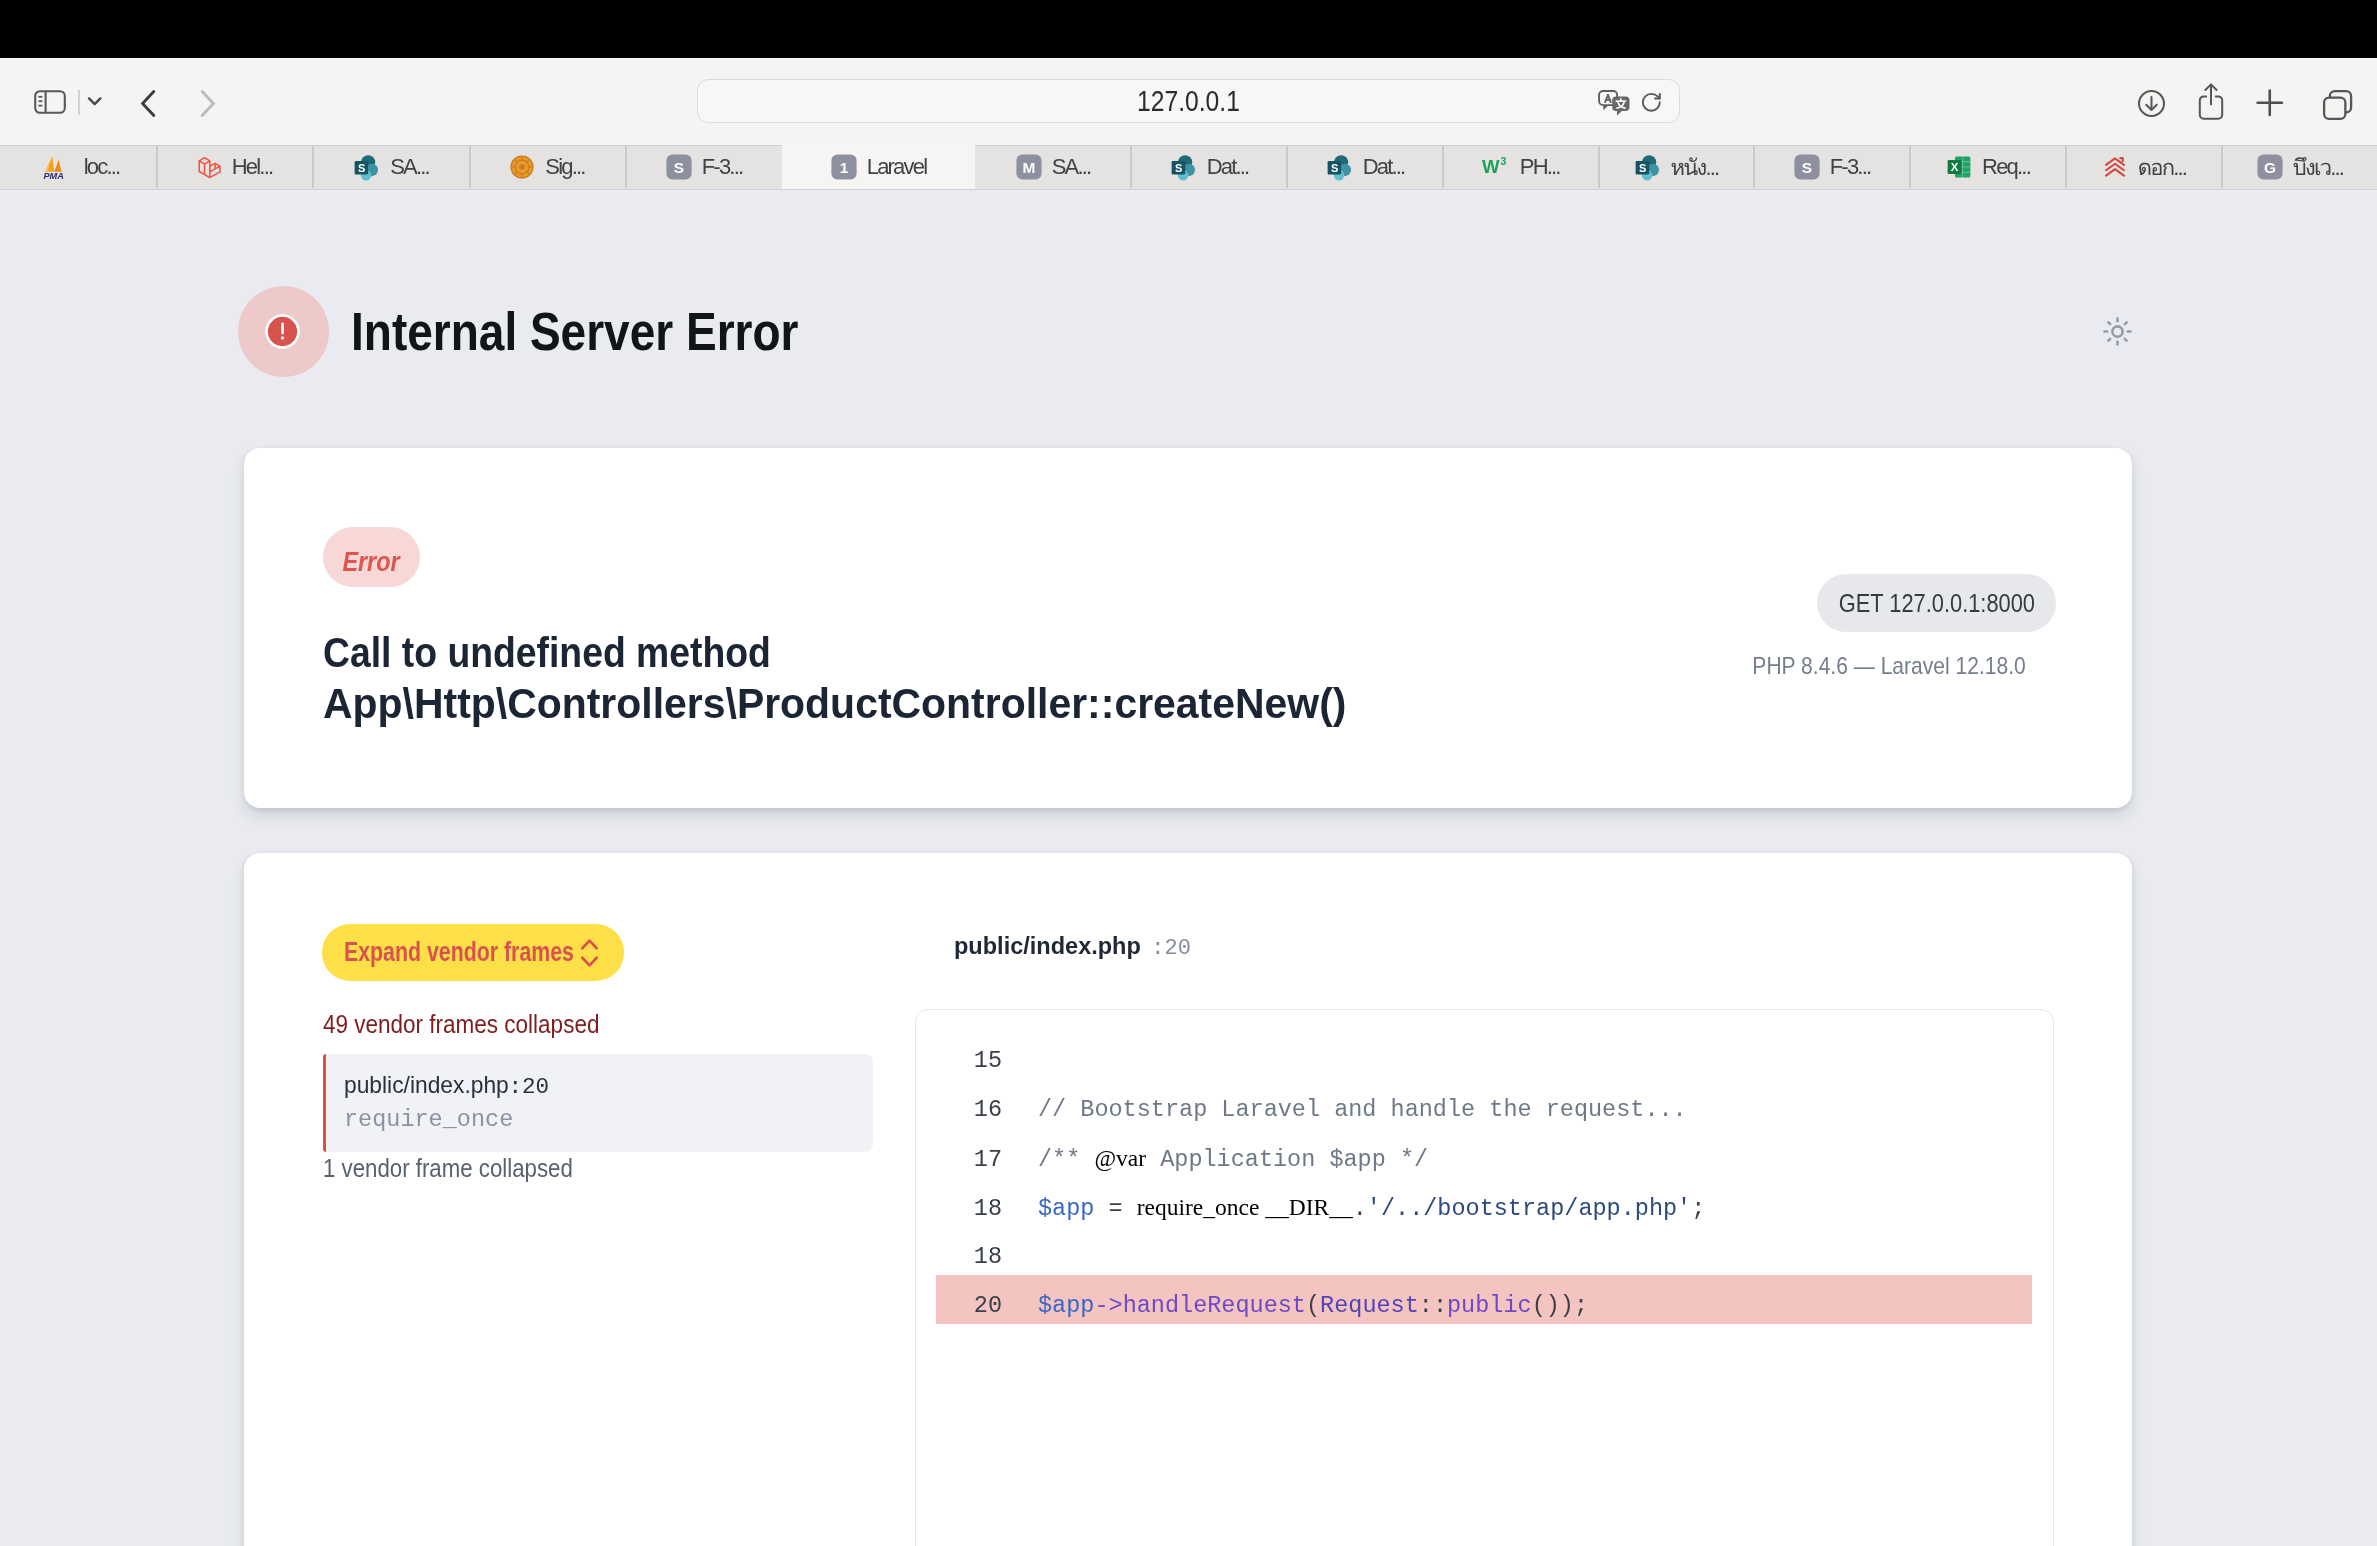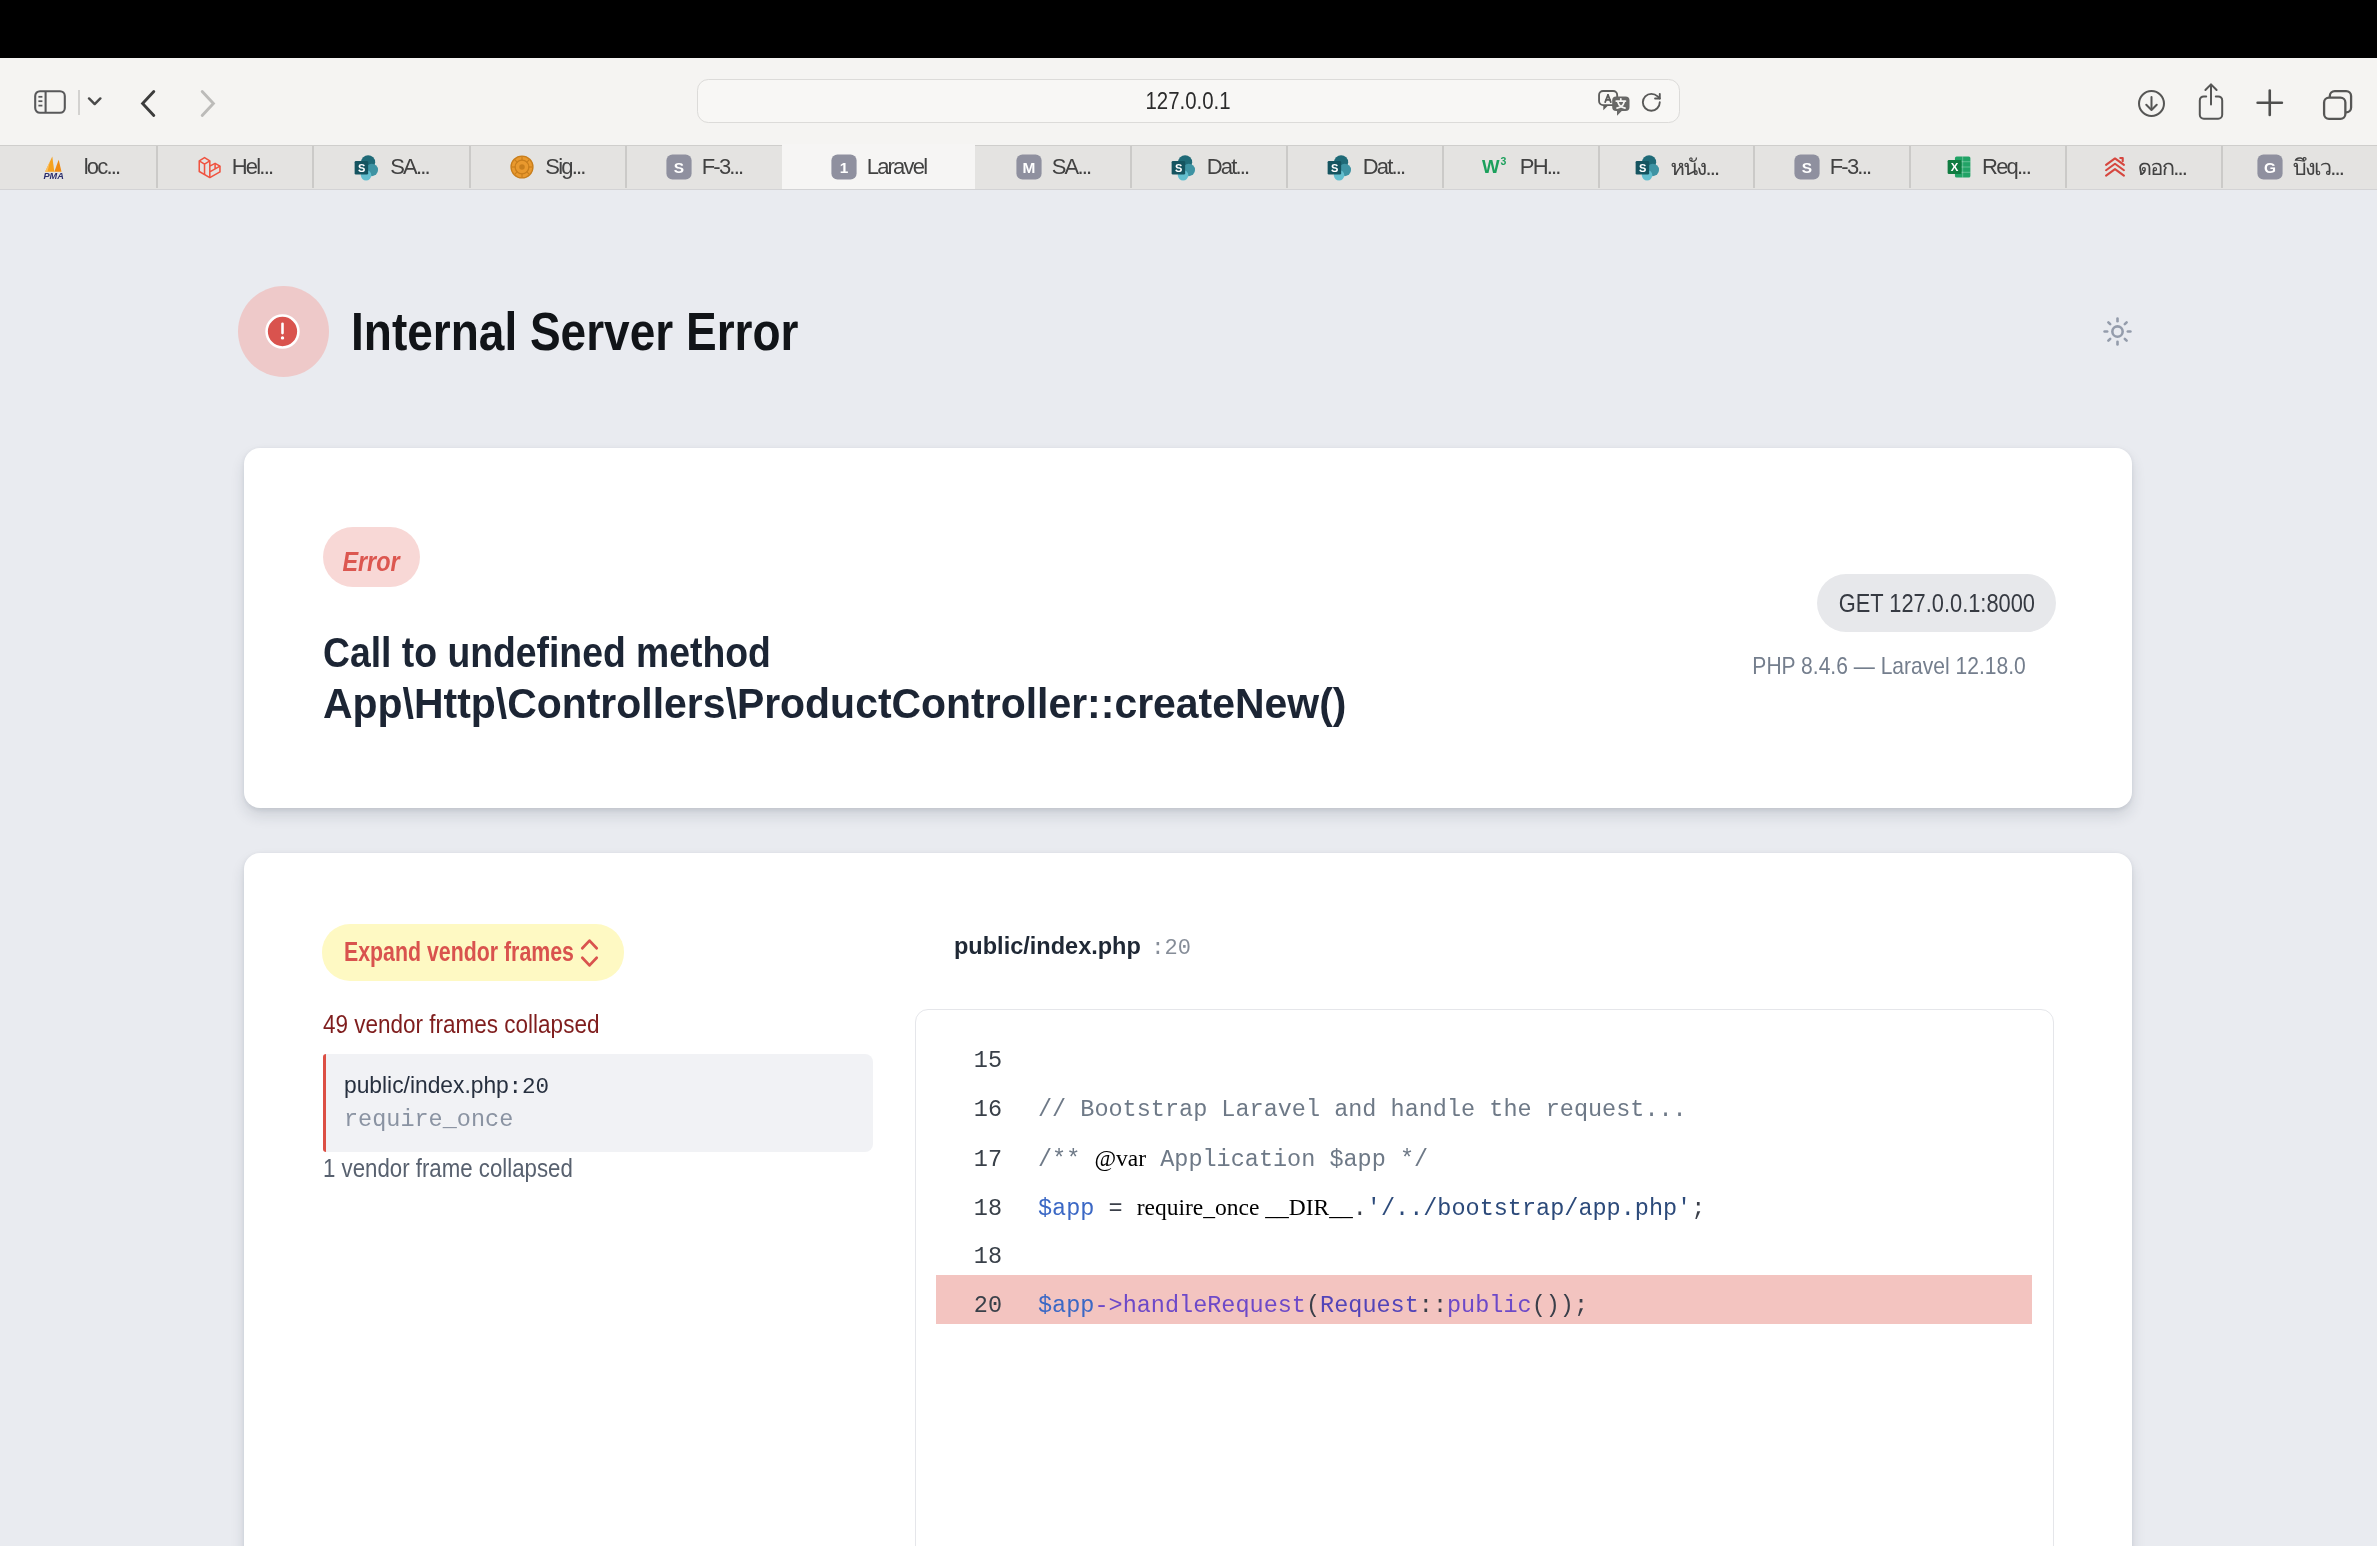--- a/index.html
+++ b/index.html
@@ -9,33 +9,33 @@
 
 #blackbar { left:0; top:0; width:2377px; height:59px; background:#000; }
 #toolbar { left:0; top:58px; width:2377px; height:87px; background:#f5f4f2; }
 #tabstrip { left:0; top:145px; width:2377px; height:45px; background:#e4e3e1; border-top:1.6px solid #cfcecc; border-bottom:1.6px solid #d3d3d5; }
 .tabsep { position:absolute; top:0; width:1.6px; height:42px; background:#cbcac8; }
 .tab { position:absolute; top:0; height:42px; display:flex; align-items:center; justify-content:center; }
 .tab svg { flex:0 0 auto; }
 .tab .lbl { margin-left:10px; font-size:22px; color:#424242; white-space:nowrap; letter-spacing:-0.082em; }
 .tab.active { background:#f6f5f4; top:-1.6px; height:45px; }
 #addressbar { left:697px; top:21px; width:983px; height:44px; border-radius:11.3px; background:#f8f7f5; border:1.6px solid #dcdbd9; }
-#urltext { left:697px; top:21px; width:983px; height:44px; line-height:44px; text-align:center; font-size:24px; color:#2b2b2b; }
+#urltext { left:697px; top:21px; width:983px; height:44px; line-height:44px; text-align:center; font-size:29px; color:#2b2b2b; }
 
 #page { left:0; top:190px; width:2377px; height:1356px; background:#e9ebf0; }
 .card { position:absolute; background:#fff; border-radius:16px; box-shadow:0 8px 14.6px -1.6px rgba(30,41,59,0.14), 0 1.6px 4px rgba(30,41,59,0.08); }
 #card1 { left:244px; top:448px; width:1888px; height:360px; }
 #card2 { left:244px; top:853px; width:1888px; height:728px; }
 #hicircle { left:238px; top:286px; width:91px; height:91px; border-radius:50%; background:#eec9c9; }
 #h1 { left:351px; top:305px; font-size:53px; line-height:53px; font-weight:bold; color:#111418; letter-spacing:0px; white-space:nowrap; }
 #badge { left:323px; top:527px; width:97px; height:60px; border-radius:30px; background:#f8d8d6; text-align:center; line-height:70px; font-size:27px; font-weight:bold; color:#dc5750;font-style:italic; }
 #title { left:323px; top:627px; font-size:43px; line-height:51px; font-weight:bold; color:#1c2534; white-space:nowrap; }
 #getpill { left:1817px; top:574px; width:239px; height:58px; border-radius:29px; background:#e7e8eb; text-align:center; line-height:58px; font-size:26px; color:#363a42; }
 #phpver { right:351px; top:654px; font-size:24px; line-height:24px; color:#747e8d; white-space:nowrap; }
-#expandbtn { left:322px; top:924px; width:302px; height:57px; border-radius:28px; background:#fef9c3; }
+#expandbtn { left:322px; top:924px; width:302px; height:57px; border-radius:28px; background:#fde047; }
 #expandbtn > span { position:absolute; left:22px; top:0; line-height:57px; font-size:27px; font-weight:bold; color:#d9534e; white-space:nowrap; }
 #collapsed49 { left:323px; top:1012px; font-size:25px; line-height:25px; color:#7f1d1d; }
 #frameitem { left:323px; top:1054px; width:550px; height:98px; background:#f1f2f5; border-left:3.2px solid #dc4f44; border-radius:3.2px 8px 8px 3.2px; }
 #frameitem .l1 { position:absolute; left:18px; top:17px; font-size:24px; line-height:27.5px; color:#27303f; white-space:nowrap; }
 #frameitem .l1 .mono { font-family:"Liberation Mono", monospace; font-size:22.6px; }
 #frameitem .l2 { position:absolute; left:18px; top:52px; font-family:"Liberation Mono", monospace; font-size:23.5px; line-height:27.5px; color:#8a93a2; }
 #collapsed1 { left:323px; top:1156px; font-size:25px; line-height:25px; color:#58616f; }
 #codehead { left:954px; top:933px; font-size:24px; line-height:25px; font-weight:bold; color:#1f2835; white-space:nowrap; }
 #codehead .mono { font-family:"Liberation Mono", monospace; font-size:22px; font-weight:normal; color:#868d98; }
 #codebox { left:915px; top:1009px; width:1139px; height:647px; background:#fff; border:1.6px solid #e5e6ea; border-radius:13px; }

